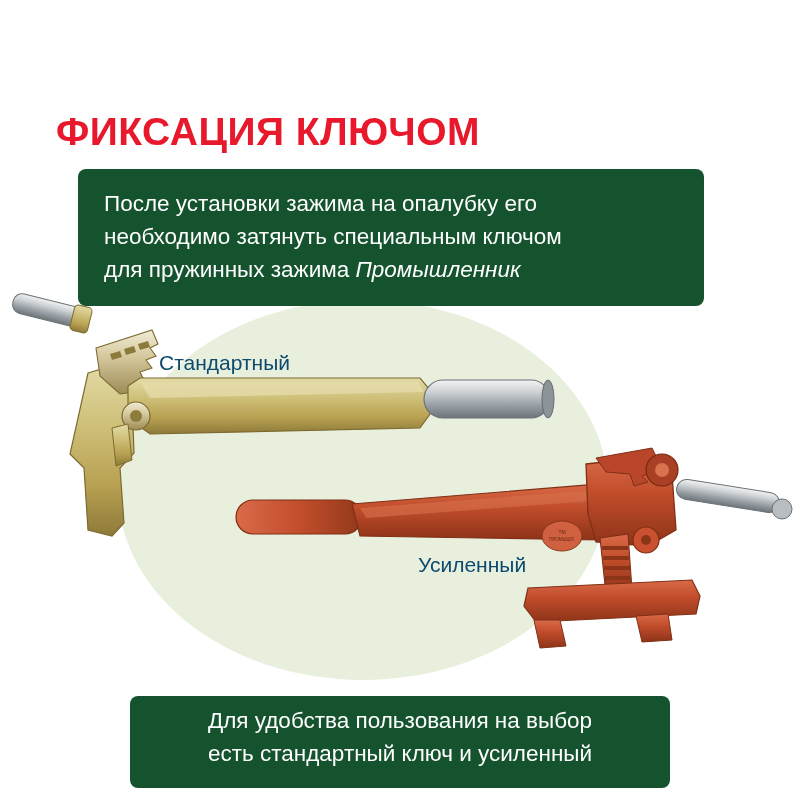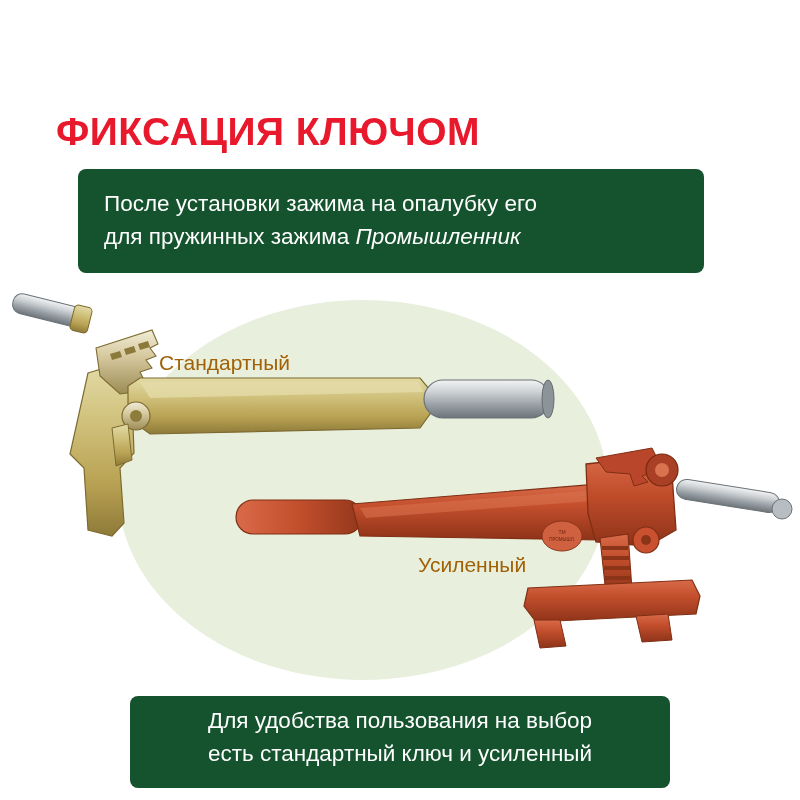--- a/index.html
+++ b/index.html
@@ -74,21 +74,21 @@
     width: 490px;
     height: 380px;
     background: #e8efdd;
     border-radius: 50%;
   }
 
   
   .img-label {
     position: absolute;
     font-size: 21px;
-    color: #a16207;
+    color: #0c4a6e;
     white-space: nowrap;
     text-align: center;
   }
   .label-standard { left: 159px; top: 303px; }
   .label-reinforced { left: 418px; top: 505px; }
 
   
   .artwork {
     position: absolute;
     left: 0;
@@ -202,20 +202,21 @@
         <text x="562" y="263" font-family="Liberation Sans, sans-serif" font-size="4.5" fill="#6e2710" text-anchor="middle">ПРОМЫШЛ.</text>
       </g>
     </svg>
   </div>
 
   <div class="img-label label-standard">Стандартный</div>
   <div class="img-label label-reinforced">Усиленный</div>
 
   <div class="callout callout-top">
     <p>После установки зажима на опалубку его</p>
+    <p>необходимо затянуть специальным ключом</p>
     <p><span>для пружинных зажима </span><span class="brand">Промышленник</span></p>
   </div>
 
   <div class="callout callout-bottom">
     <p>Для удобства пользования на выбор</p>
     <p>есть стандартный ключ и усиленный</p>
   </div>
 
 </div>
 

